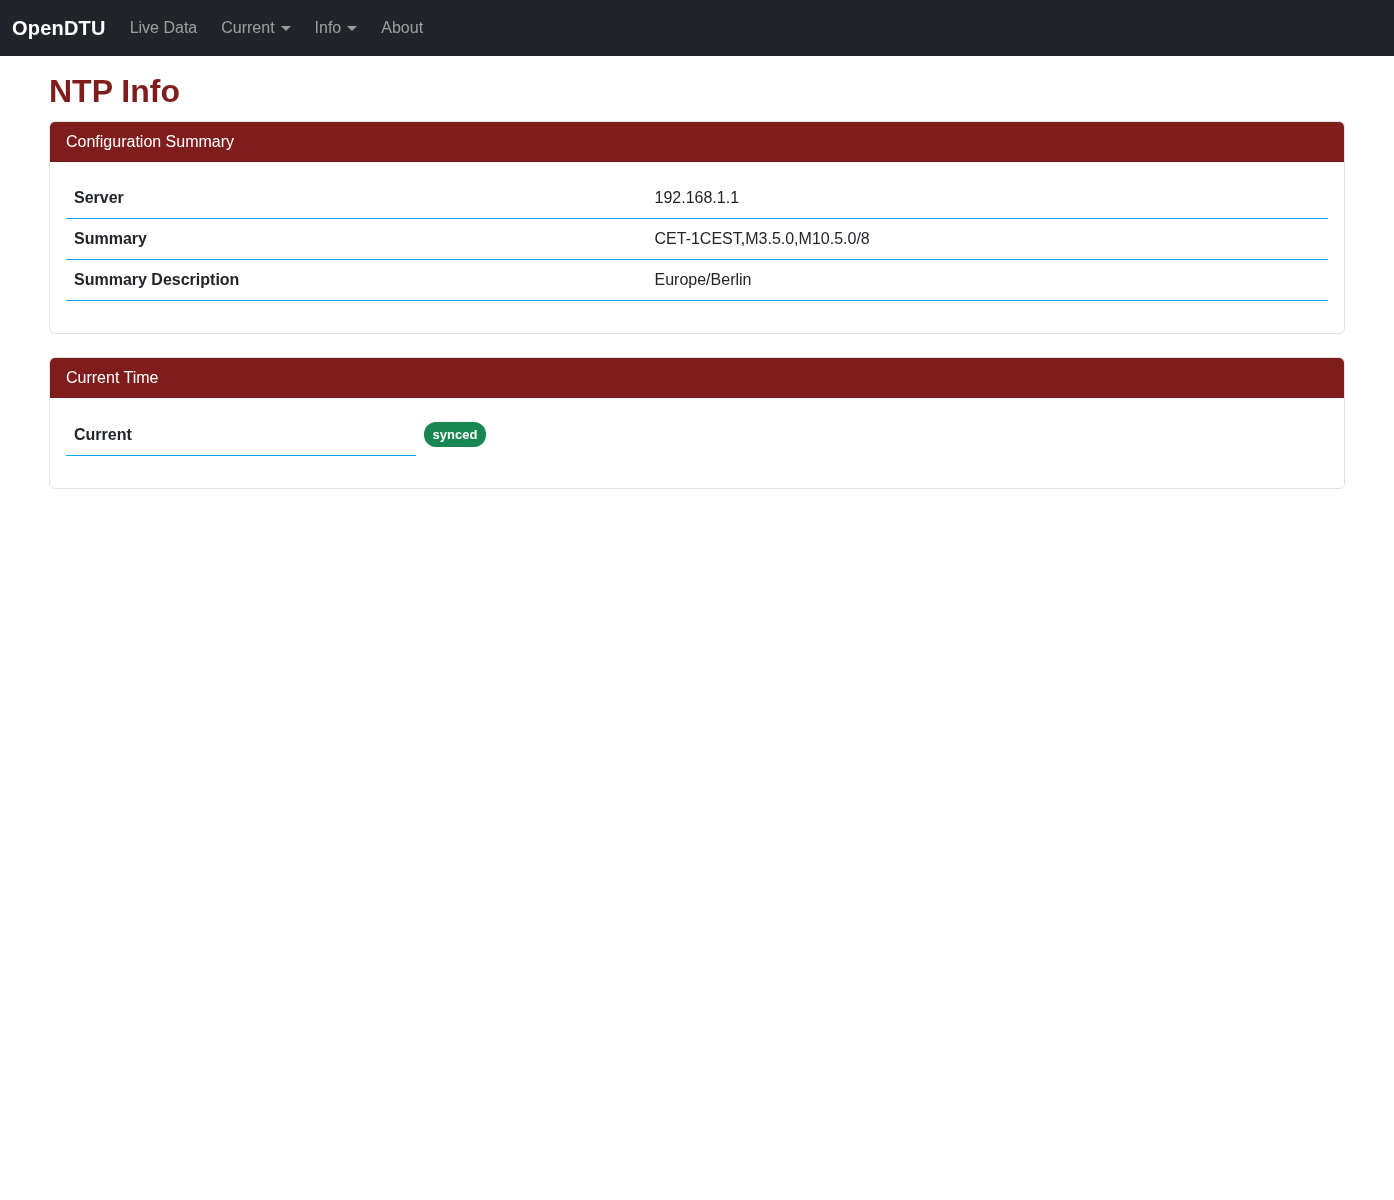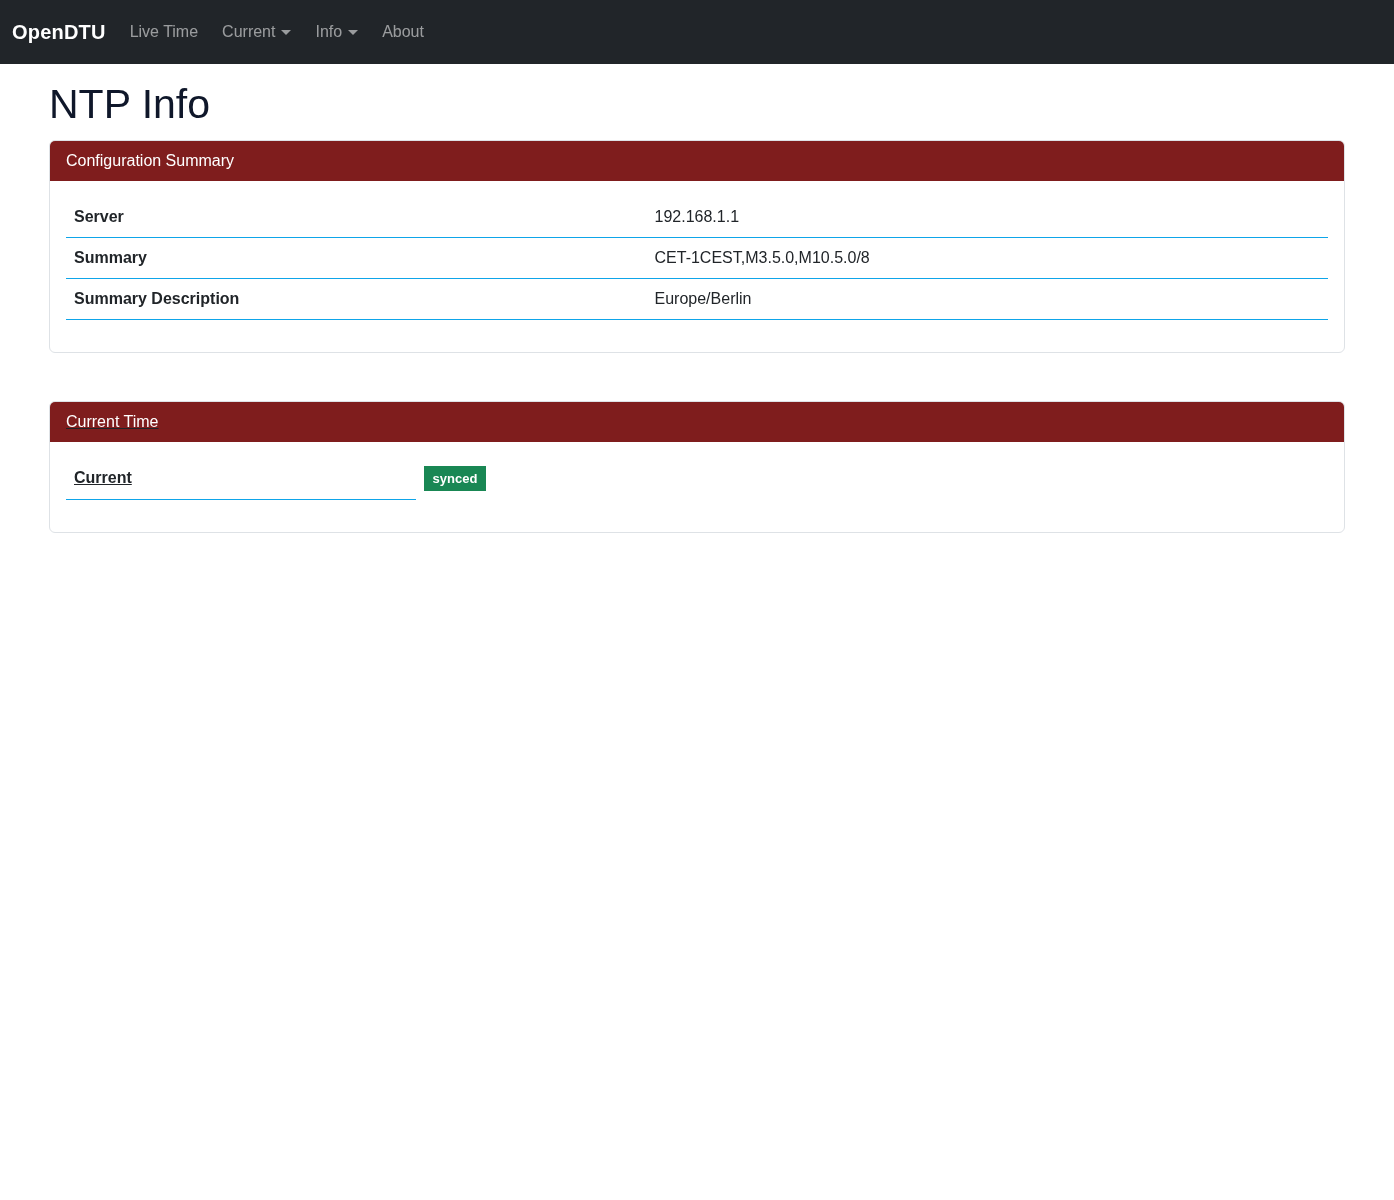--- a/index.html
+++ b/index.html
@@ -7,21 +7,21 @@
     margin: 0;
     padding: 0;
     background: #ffffff;
     font-family: "Liberation Sans", sans-serif;
     color: #212529;
   }
   .page { width: 1394px; min-height: 1200px; background: #fff; }
 
   
   .navbar {
-    height: 64px;
+    height: 56px;
     background: #212529;
     display: flex;
     align-items: center;
     padding: 0 12px;
   }
   .navbar-brand {
     color: #ffffff;
     font-size: 20px;
     font-weight: 600;
     text-decoration: none;
@@ -57,34 +57,34 @@
     width: 0;
   }
 
   
   .container {
     max-width: 1320px;
     margin: 0 auto;
     padding: 0 12px;
   }
   h1.page-title {
-    font-size: 41px;
-    font-weight: 400;
+    font-size: 32px;
+    font-weight: 700;
     line-height: 1.2;
     margin: 16px 0 11px 0;
-    color: #0f172a;
+    color: #7f1d1d;
   }
 
   
   .card {
     border: 1px solid #dee2e6;
     border-radius: 6px;
     background: #fff;
   }
-  .card.mt { margin-top: 48px; text-decoration: underline; }
+  .card.mt { margin-top: 23px; }
   .card-header {
     background: #7f1d1d;
     color: #ffffff;
     font-size: 16px;
     line-height: 24px;
     padding: 8px 16px;
     border-radius: 5px 5px 0 0;
   }
   .card-body { padding: 16px; }
 
@@ -108,34 +108,34 @@
   td.no-border { border-bottom: none !important; }
 
   .badge-success {
     display: inline-block;
     background: #198754;
     color: #ffffff;
     font-size: 13px;
     font-weight: 700;
     line-height: 1;
     padding: 6px 9px;
-    border-radius: 0;
+    border-radius: 12px;
   }
 </style>
 </head>
 <body>
 
 <div class="page">
 
   <nav class="navbar">
     <a class="navbar-brand">OpenDTU</a>
     <ul class="navbar-nav">
       <li>
         <a class="nav-link">
-          <span>Live Time</span>
+          <span>Live Data</span>
         </a>
       </li>
       <li>
         <a class="nav-link">
           <span>Current</span>
           <span class="caret"></span>
         </a>
       </li>
       <li>
         <a class="nav-link">

